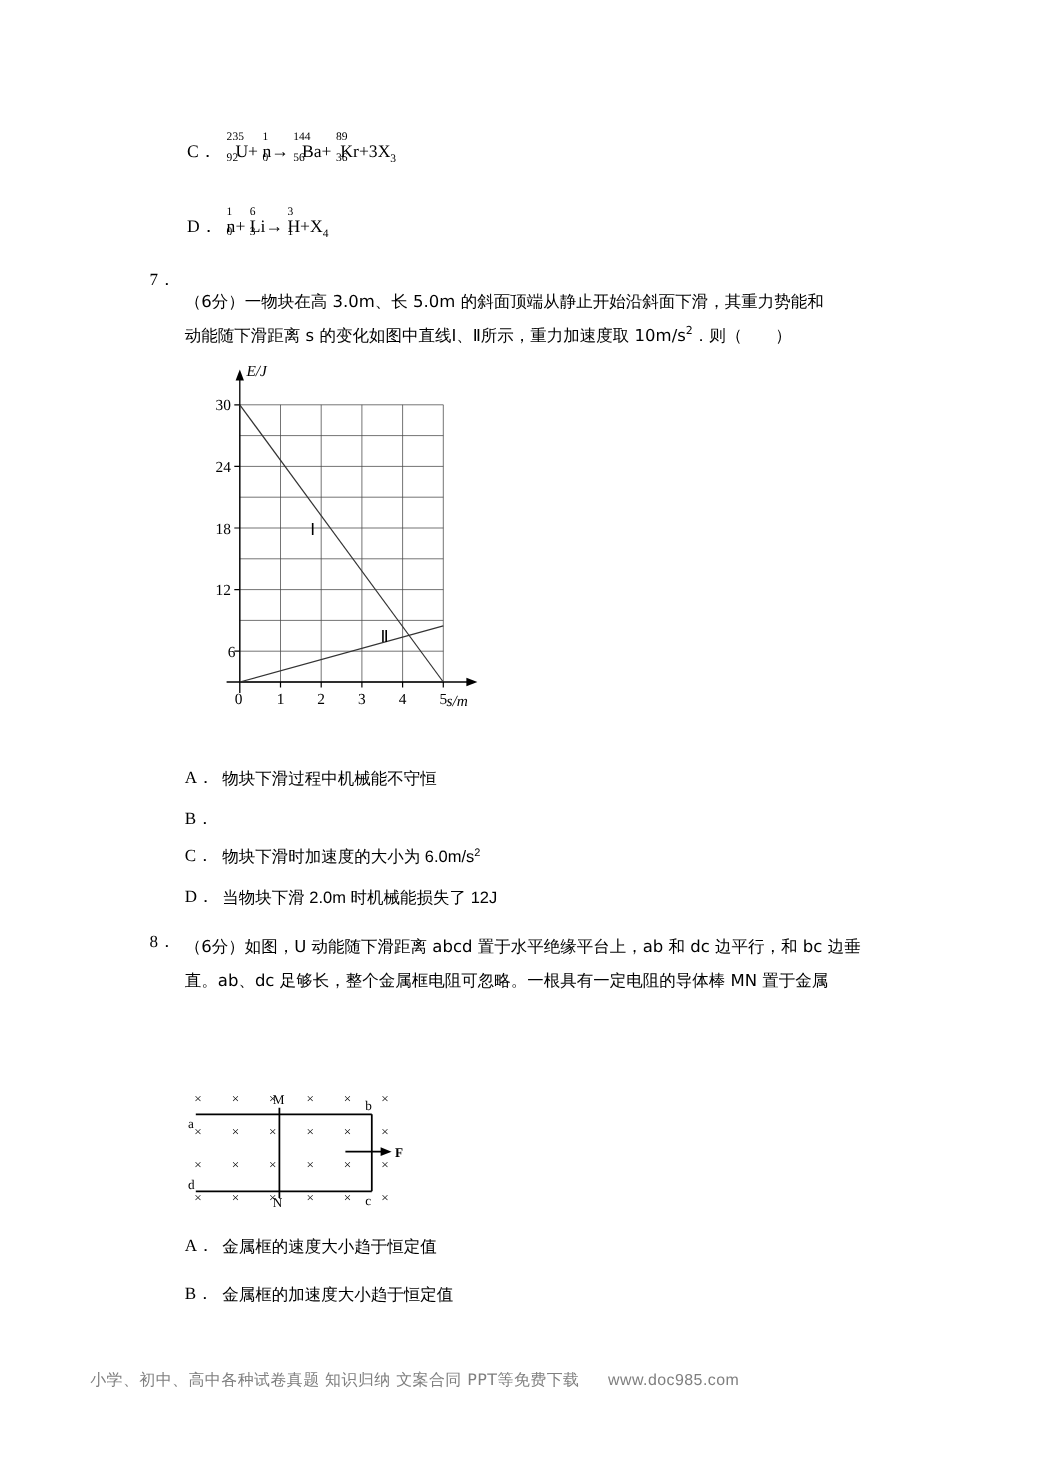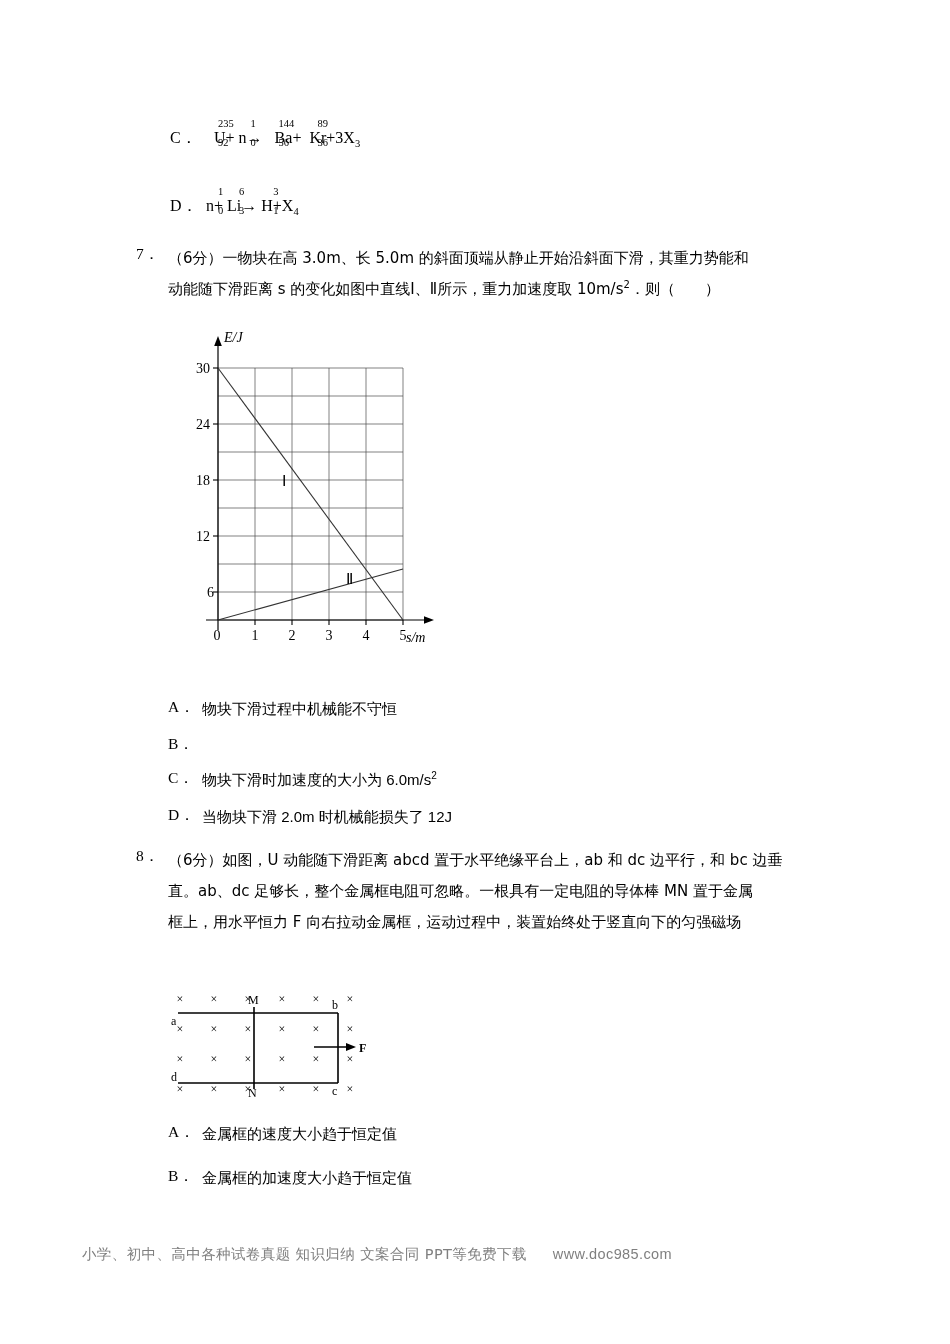--- a/index.html
+++ b/index.html
@@ -16,21 +16,21 @@
   .opt-label { width:34px; flex:0 0 34px; font-family:"Liberation Serif", serif; font-size:15.5px; }
   .opt-text { font-family:Liberation Sans, sans-serif; font-size:15px; line-height:1.6; }
 
   
   .nuc-block { position:absolute; left:170px; }
   .nuc-line { display:flex; align-items:baseline; font-family:"Liberation Serif", serif; font-size:16px; }
   .nuc-tag { width:32px; flex:0 0 32px; }
   .nuc-eq { white-space:nowrap; }
   .nuc { display:inline-block; position:relative; vertical-align:baseline; }
   .nuc .sup, .nuc .sub {
-    position:absolute; left:16px; font-size:10.5px; font-family:"Liberation Serif", serif;
+    position:absolute; left:4px; font-size:10.5px; font-family:"Liberation Serif", serif;
     width:100%; text-align:left;
   }
   .nuc .sup { top:-11px; }
   .nuc .sub { top:8px; }
   .nuc .sym { display:inline-block; }
 
   
   .q { position:absolute; }
   .q-head { display:flex; align-items:flex-start; }
   .q-num { width:32px; flex:0 0 32px; font-family:"Liberation Serif", serif; font-size:15.5px; padding-top:1px; }
@@ -76,21 +76,21 @@
       <span class="nuc-tag">D．</span>
       <span class="nuc-eq">
         <span class="nuc"><span class="sup">1</span><span class="sub">0</span><span class="sym">&nbsp;n</span></span>+<span class="nuc"><span class="sup">6</span><span class="sub">3</span><span class="sym">&nbsp;Li</span></span>→<span class="nuc"><span class="sup">3</span><span class="sub">1</span><span class="sym">&nbsp;H</span></span>+X<sub style="font-size:10.5px;">4</sub>
       </span>
     </div>
   </div>
 
   <div class="q" style="left:136px; top:243px; width:700px;">
     <div class="q-head">
       <div class="q-num">7．</div>
-      <div class="q-body" style="width:666px;">
+      <div class="q-body" style="width:666px;margin-top:16px;">
         <span>（6分）一物块在高 3.0m、长 5.0m 的斜面顶端从静止开始沿斜面下滑，其重力势能和</span><br>
         <span>动能随下滑距离 s 的变化如图中直线Ⅰ、Ⅱ所示，重力加速度取 10m/s</span><sup class="sm">2</sup><span>．则（　　）</span>
       </div>
     </div>
   </div>
 
   <div class="graph" style="left:166px; top:320px;">
     <svg width="290" height="360" viewBox="0 0 290 360">
 
       <g stroke="#4a4a4a" stroke-width="0.7" fill="none">
@@ -182,21 +182,21 @@
       <div class="opt-text">当物块下滑 2.0m 时机械能损失了 12J</div>
     </div>
   </div>
 
   <div class="q" style="left:136px; top:845px; width:700px;">
     <div class="q-head">
       <div class="q-num">8．</div>
       <div class="q-body" style="width:668px;">
         <span>（6分）如图，U 动能随下滑距离 abcd 置于水平绝缘平台上，ab 和 dc 边平行，和 bc 边垂</span><br>
         <span>直。ab、dc 足够长，整个金属框电阻可忽略。一根具有一定电阻的导体棒 MN 置于金属</span><br>
-        <span>框上，用水平恒力 F 向右拉动金属框，运动过程中，装置始终处于竖直向下的匀强磁场</span><br>
+        <br>
       </div>
     </div>
   </div>
 
   <div class="fig8" style="left:166px; top:985px;">
     <svg width="260" height="125" viewBox="0 0 260 125">
 
       <g font-family="Liberation Serif, serif" font-size="12" text-anchor="middle" fill="#000">
 
         <text x="14" y="18">×</text>

